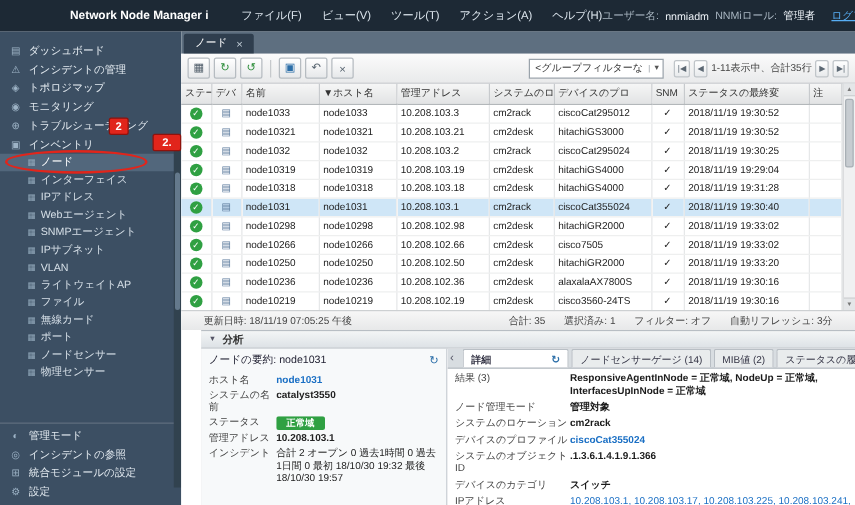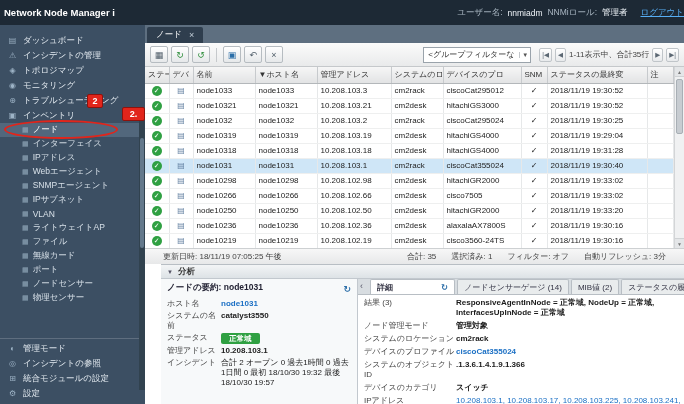--- a/index.html
+++ b/index.html
@@ -3,21 +3,21 @@
 <meta charset="utf-8">
 <style>
   * { margin:0; padding:0; box-sizing:border-box; }
   html,body { width:684px; height:404px; }
   body { position:relative; overflow:hidden; background:#fff; color:#222;
          font-family:"Liberation Sans","DejaVu Sans",sans-serif; font-size:9px; }
 
   
   .header { position:absolute; top:0; left:0; width:684px; height:25px; background:#1d2935;
             display:flex; align-items:center; color:#fff; z-index:6; }
-  .logo { width:145px; flex:none; padding-left:4px; font-size:9.5px; font-weight:bold; white-space:nowrap; }
+  .logo { width:145px; flex:none; padding-left:16px; font-size:9.5px; font-weight:bold; white-space:nowrap;margin-left:40px; }
   .menubar { display:flex; gap:16px; padding-left:8px; color:#dde6ee; }
   .menu-item { cursor:default; white-space:nowrap; }
   .header-right { margin-left:auto; display:flex; align-items:center; gap:5px; 
                   font-size:8.5px; color:#a9b6c2; white-space:nowrap;justify-content:center; }
   .hr-val { color:#eef3f8; }
   .logout { color:#57aef5; text-decoration:underline; margin-left:8px;font-family:Liberation Mono, monospace; }
 
   
   .sidebar { position:absolute; top:25px; left:0; width:145px; height:379px; background:#3c4f63;
              color:#e4ebf1; overflow:hidden; }
@@ -95,21 +95,21 @@
   .sb-updated { flex:1; }
 
   
   .analysis { position:absolute; top:239px; left:16px; width:539px; height:140px; background:#e5e5e5; border-top:1px solid #b8bec4; }
   .a-header { height:14px; background:linear-gradient(#f3f5f6,#dde2e6); border-bottom:1px solid #c2c8ce;
               display:flex; align-items:center; gap:5px; padding:0 6px; font-weight:bold; font-size:8.5px; color:#333; }
   .a-tri { font-size:6px; color:#556; }
   .a-body { position:absolute; top:14px; left:0; right:0; bottom:0; display:flex; }
 
   .sum-card { width:197px; flex:none; background:#f7f9fa; border-right:1px solid #c2c8ce; padding:3px 6px; overflow:hidden; }
-  .sum-title { display:flex; justify-content:space-between; align-items:flex-end; font-weight:bold; font-size:8.5px; color:#223; padding-bottom:3px; }
+  .sum-title { display:flex; justify-content:space-between; align-items:flex-end; font-weight:normal; font-size:8.5px; color:#223; padding-bottom:3px; }
   .sum-refresh { color:#2b6ea8; font-size:9px; }
   .sum-row { display:flex; margin-top:2px; font-size:8px; line-height:10px; }
   .sum-label { width:54px; flex:none; color:#444; }
   .sum-val { flex:1; font-weight:bold; overflow:hidden; }
   .sum-val.link-v { color:#1a6fc4; font-weight:bold; }
   .sum-val.plain { font-weight:normal; }
   .badge-normal { display:inline-block; background:#2fa042; color:#fff; border-radius:2px; padding:0 8px;
                   font-size:7.5px; line-height:11px; font-weight:bold; }
 
   .det-card { flex:1; position:relative; background:#fff; overflow:hidden; }
@@ -132,20 +132,27 @@
   .dvalue.link-strong { color:#1a6fc4; font-weight:bold; }
 
   .d-scroll { position:absolute; top:16px; right:0; width:10px; bottom:0; background:#f0f1f2; border-left:1px solid #d3d5d7; }
   .d-thumb { position:absolute; top:2px; left:1px; width:7px; height:32px; background:#c7ccd1; border:1px solid #a8afb5; border-radius:2px; }
 </style>
 </head>
 <body>
 
 <div class="header">
   <div class="logo">Network Node Manager i</div>
+  <div class="menubar">
+    <span class="menu-item">ファイル(F)</span>
+    <span class="menu-item">ビュー(V)</span>
+    <span class="menu-item">ツール(T)</span>
+    <span class="menu-item">アクション(A)</span>
+    <span class="menu-item">ヘルプ(H)</span>
+  </div>
   <div class="header-right">
     <span>ユーザー名:</span>
     <span class="hr-val">nnmiadm</span>
     <span>NNMiロール:</span>
     <span class="hr-val">管理者</span>
     <span class="logout">ログアウト</span>
   </div>
 </div>
 
 <div class="sidebar">

